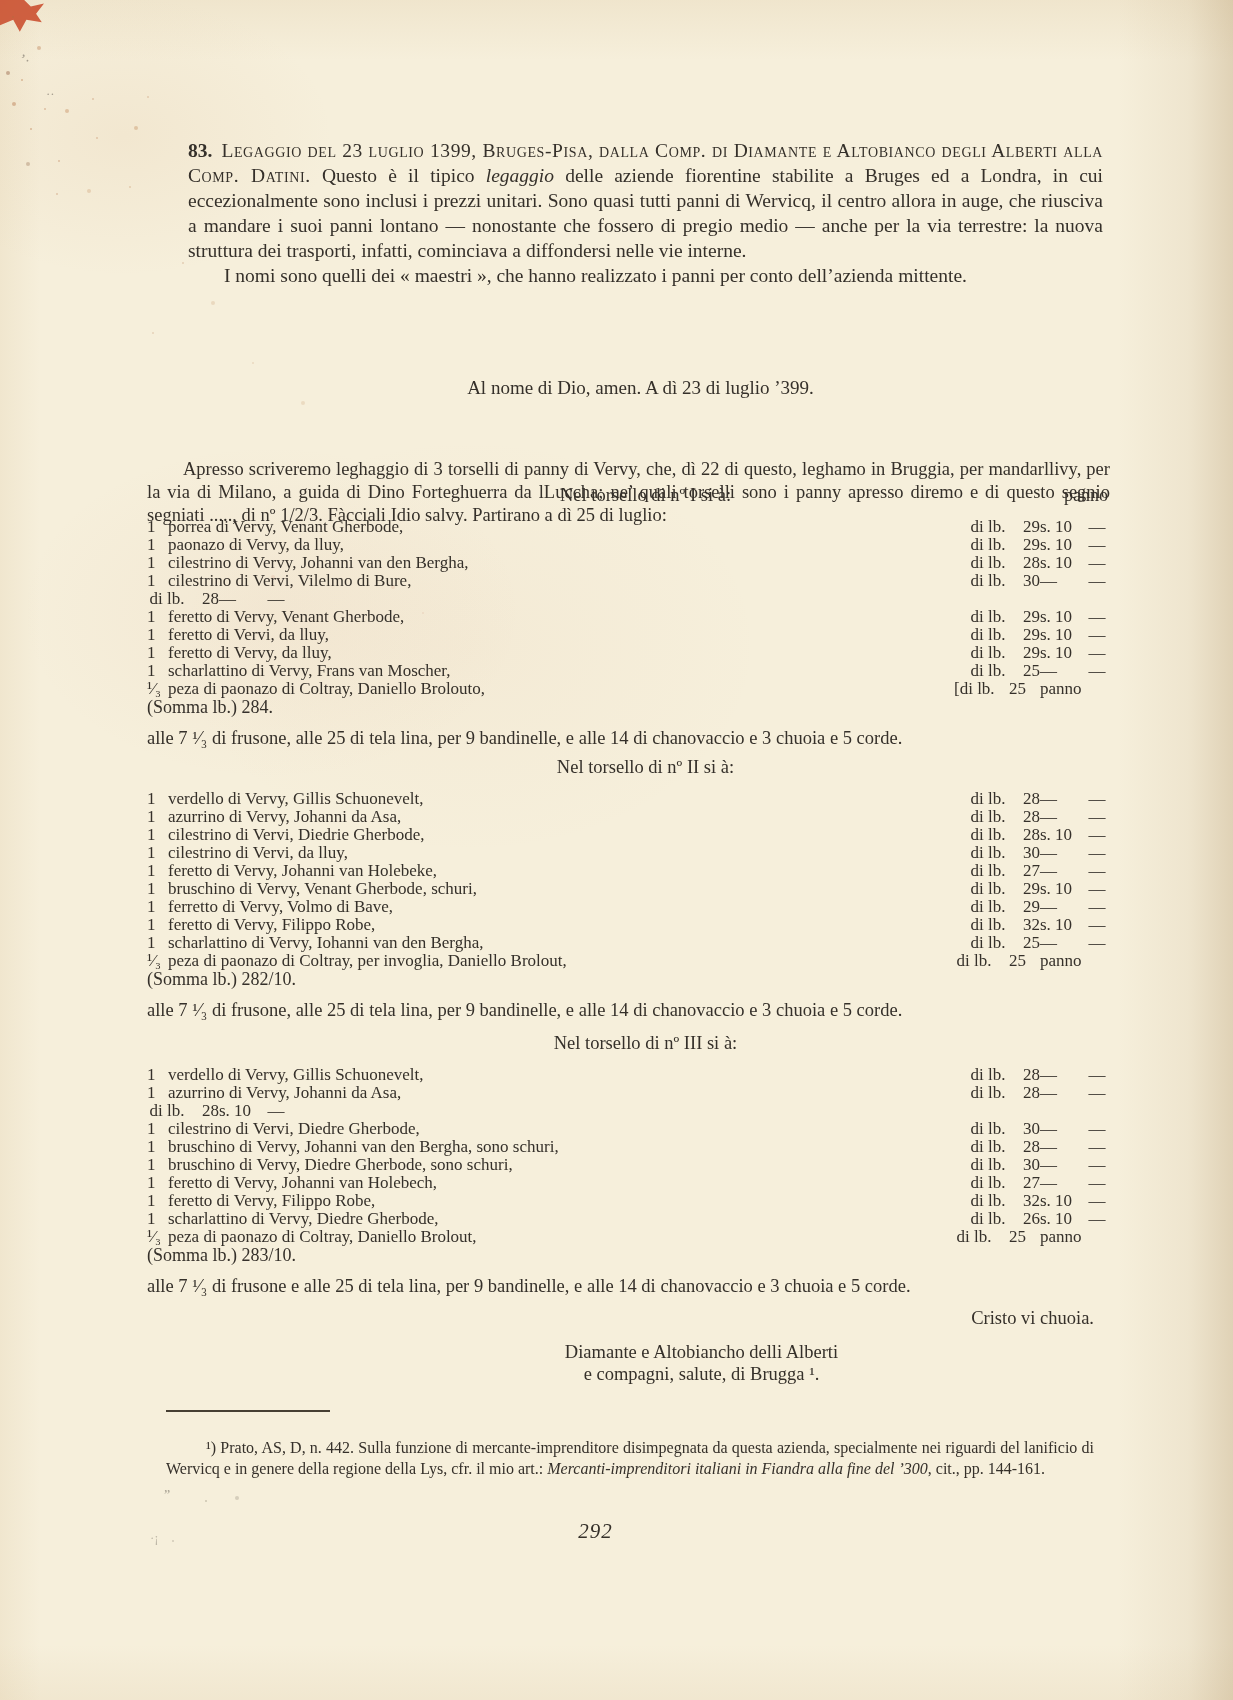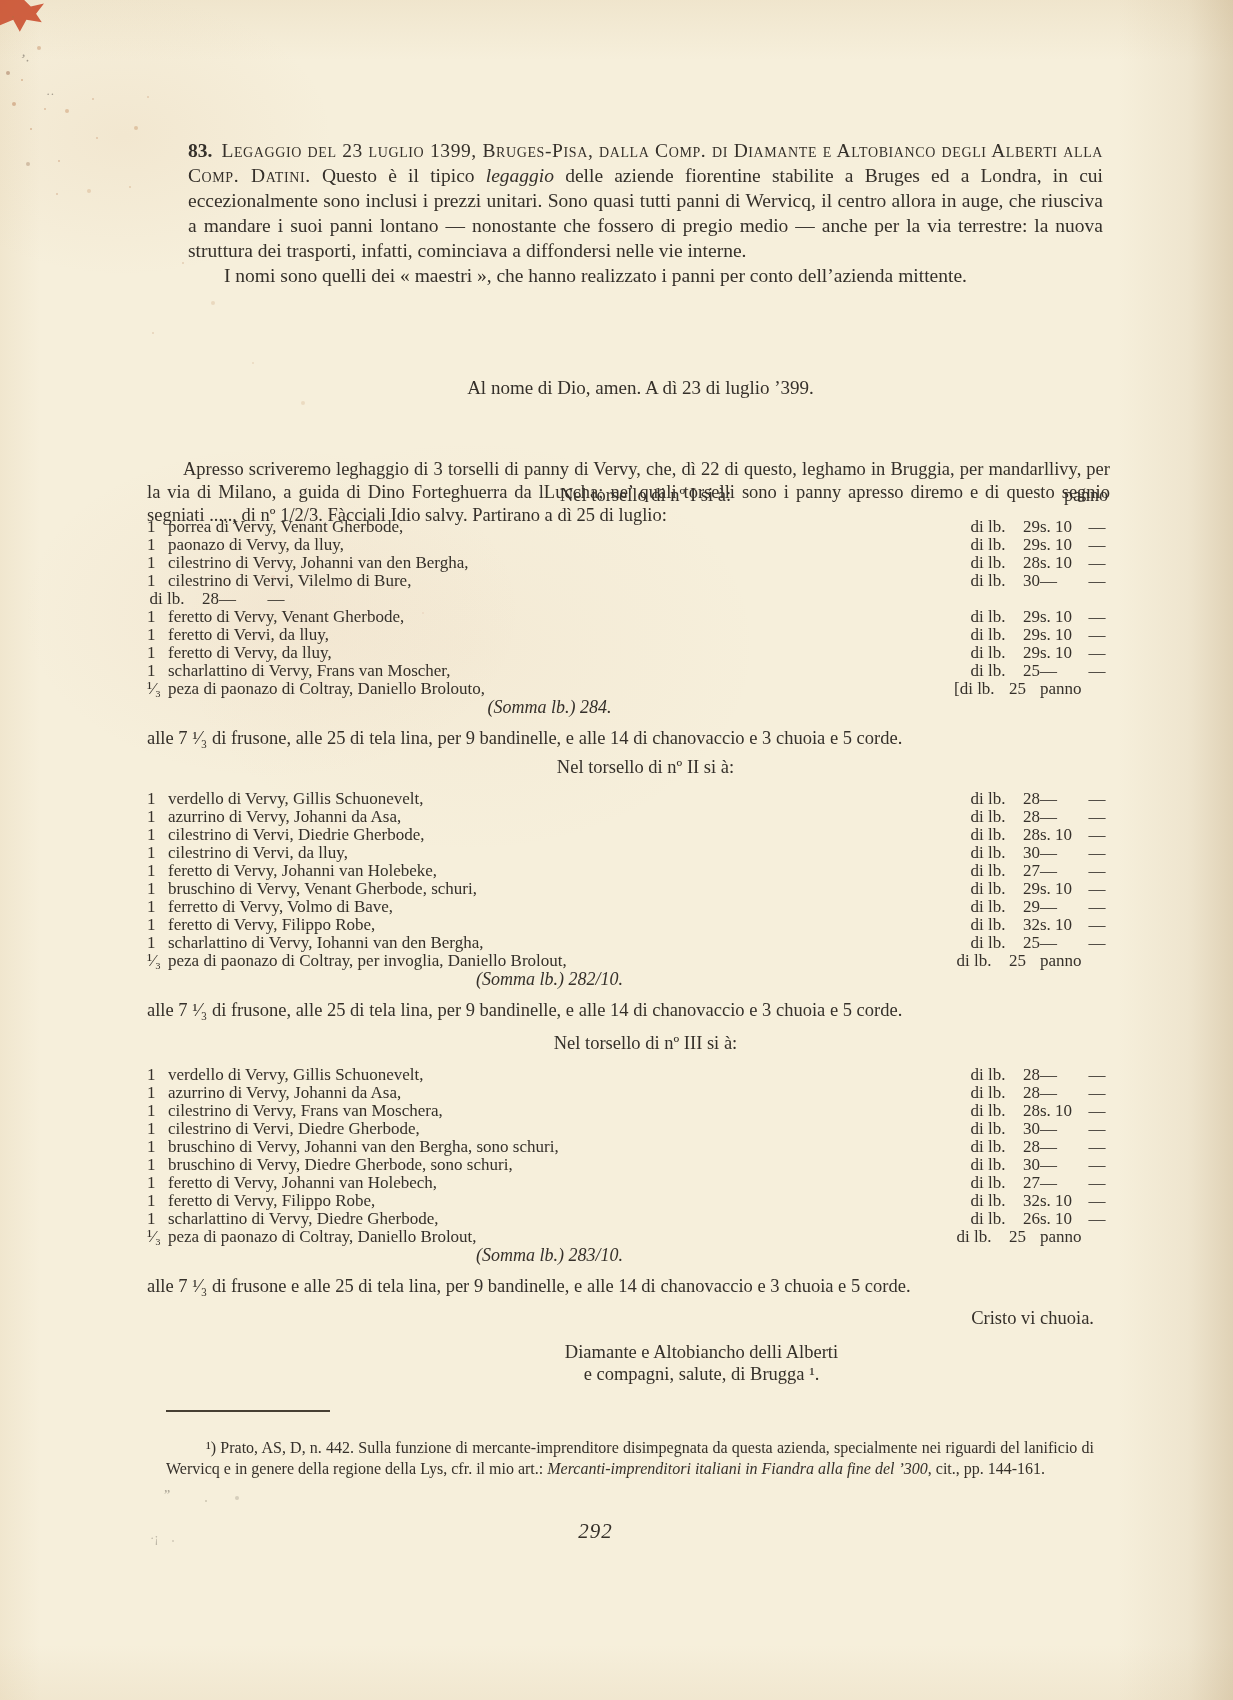--- a/index.html
+++ b/index.html
@@ -63,21 +63,21 @@
   .t-items{margin-top:13px;}
   .item-row{display:flex;align-items:baseline;font-size:17px;line-height:18px;height:18px;white-space:nowrap;}
   .item-left{flex:1;overflow:hidden;}
   .iq{display:inline-block;width:21px;}
   .val{display:flex;align-items:baseline;}
   .v-di{width:40px;text-align:center;white-space:nowrap;}
   .v-num{width:32px;text-align:right;}
   .v-mid{width:44px;}
   .v-mid.panno-w{width:70px;text-align:left;padding-left:14px;}
   .v-end{width:26px;text-align:center;}
-  .somma{text-align:center;margin-right:158px;font-size:18px;line-height:19px;font-style:italic;}
+  .somma{text-align:left;margin-right:158px;font-size:18px;line-height:19px;}
   .packing{margin-top:11px;font-size:18.5px;line-height:20px;}
 
   .closing{position:absolute;top:1308px;right:16px;font-size:18.5px;}
   .sig{position:absolute;top:1341px;left:0;width:100%;text-align:center;line-height:22px;font-size:18.5px;transform:translateX(73px);}
   .sig div{margin:0;}
   .rule{position:absolute;top:1410px;left:19px;width:164px;border-top:2px solid #463f33;}
   .footnote{position:absolute;top:1438px;left:19px;width:928px;font-size:16px;line-height:20.5px;text-align:justify;text-indent:40px;}
   .pageno{position:absolute;top:1519px;left:0;width:100%;text-align:center;font-size:21px;font-style:italic;letter-spacing:1px;transform:translateX(-33px);}
 </style>
 </head>
@@ -309,21 +309,20 @@
           <div class="item-row">
             <span class="item-left"><span class="iq">1</span>azurrino di Vervy, Johanni da Asa,</span>
             <span class="val">
               <span class="v-di">di lb.</span>
               <span class="v-num">28</span>
               <span class="v-mid">—</span>
               <span class="v-end">—</span>
             </span>
           </div>
           <div class="item-row">
-            <span class="item-left"><span class="iq">1</span>cilestrino di Vervy, Frans van Moschera,</span>
             <span class="val">
               <span class="v-di">di lb.</span>
               <span class="v-num">28</span>
               <span class="v-mid">s. 10</span>
               <span class="v-end">—</span>
             </span>
           </div>
           <div class="item-row">
             <span class="item-left"><span class="iq">1</span>cilestrino di Vervi, Diedre Gherbode,</span>
             <span class="val">

